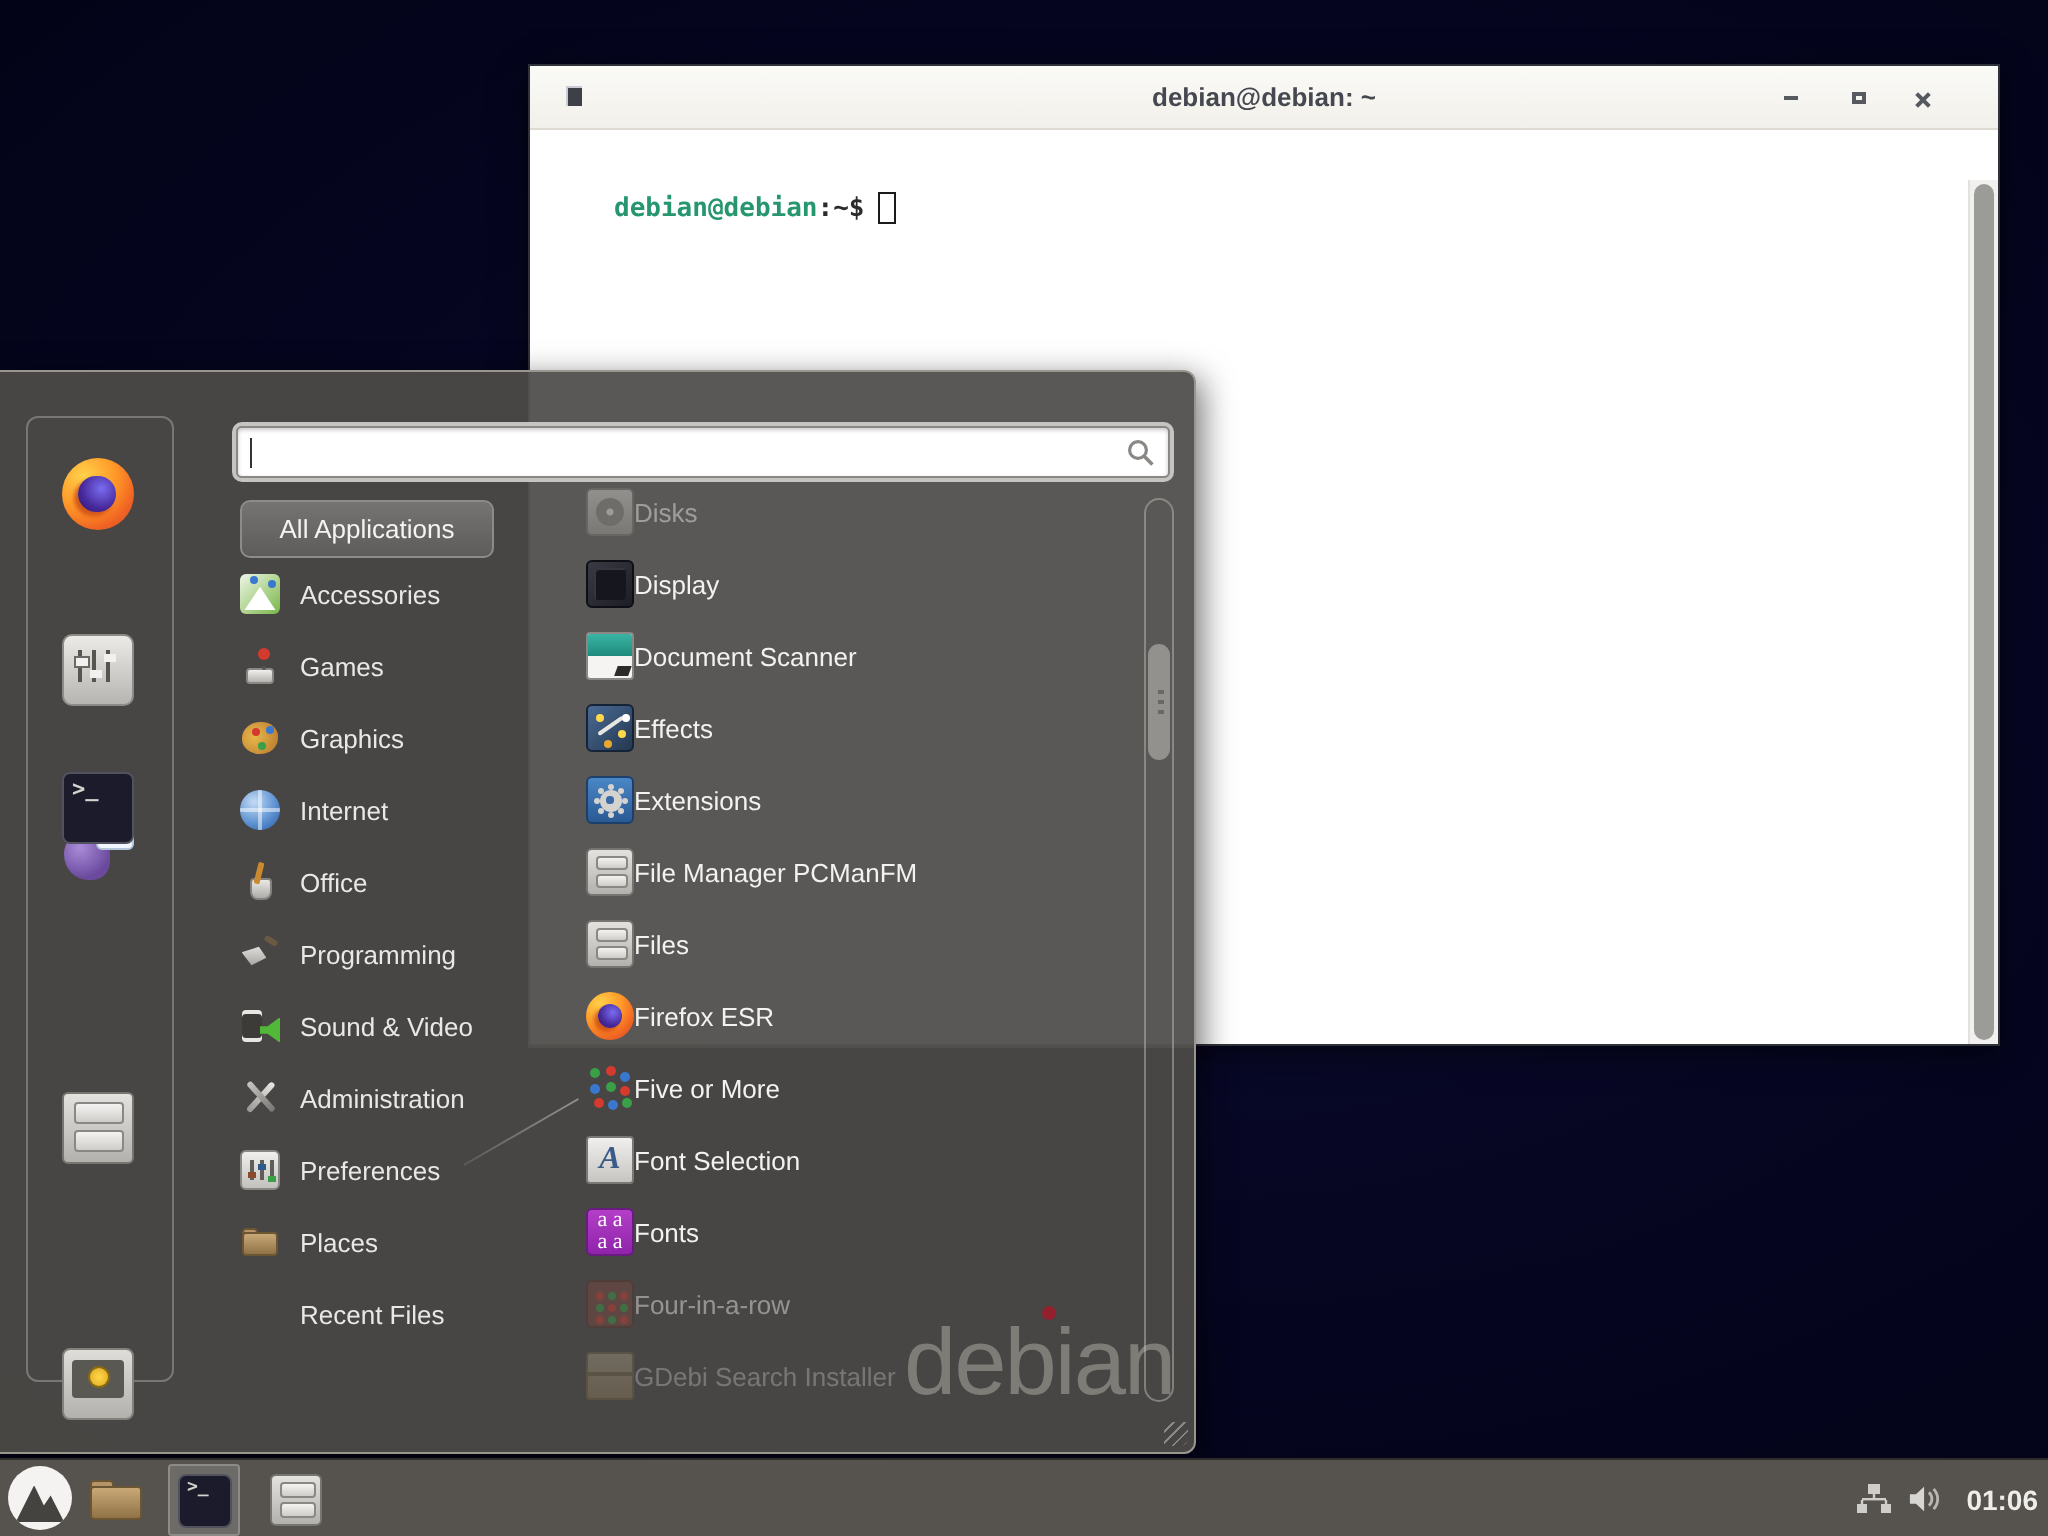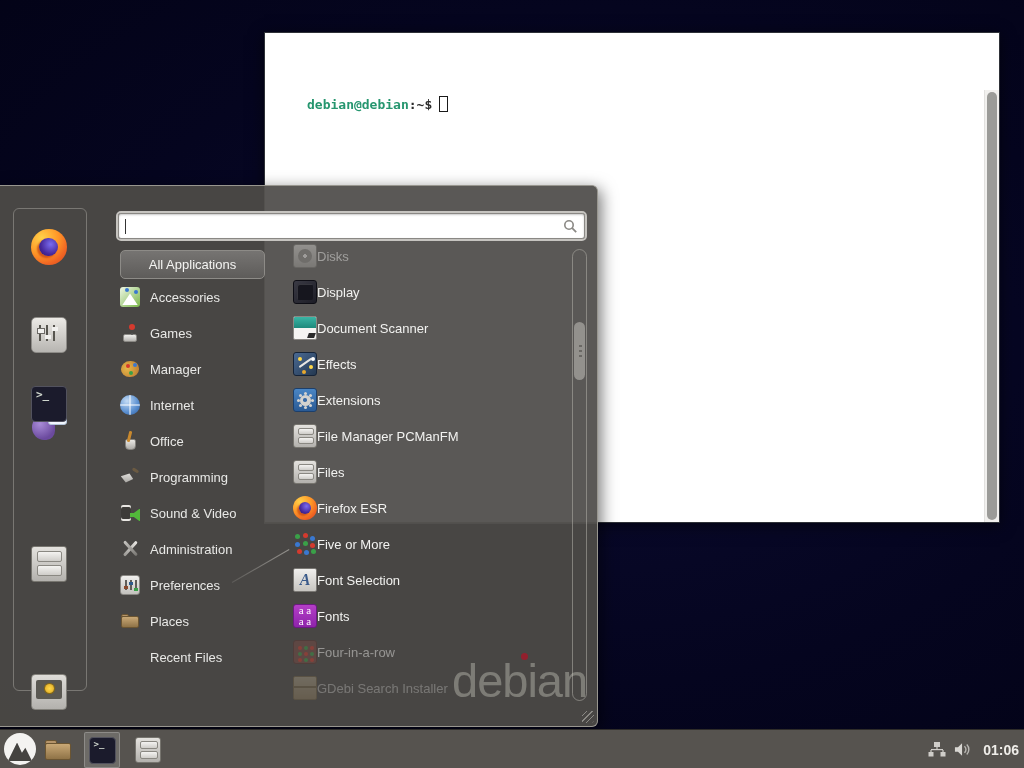--- a/index.html
+++ b/index.html
@@ -33,21 +33,21 @@
 
   
   .appmenu{position:absolute;left:0;top:185px;width:598px;height:542px;background:rgba(75,73,70,.96);border:1px solid #98968f;border-left:none;border-radius:0 6px 6px 0;box-shadow:3px 4px 16px rgba(0,0,0,.55);box-sizing:border-box;z-index:20;}
   .menu-backlight{position:absolute;left:264px;top:0;width:333px;height:338px;background:rgba(255,255,255,.05);border-radius:0 6px 0 0;pointer-events:none;}
   .fav-col{position:absolute;left:13px;top:22px;width:72px;height:481px;border:1px solid rgba(170,168,162,.5);border-radius:6px;}
   .fav{position:absolute;left:17px;width:36px;height:36px;}
   .search{position:absolute;left:118px;top:27px;width:467px;height:26px;background:#fff;border:1px solid #8a8884;outline:2px solid #c6c4c0;border-radius:3px;box-sizing:border-box;box-shadow:inset 0 1px 2px rgba(0,0,0,.22);}
   .search input{position:absolute;left:6px;top:2px;right:26px;bottom:2px;border:none;outline:none;font-size:13px;background:transparent;padding:0;}
   .search-caret{position:absolute;left:6px;top:5px;width:1px;height:15px;background:#333;}
   .search-mag{position:absolute;right:6px;top:5px;width:15px;height:15px;}
-  .allapps{position:absolute;left:120px;top:64px;width:145px;height:29px;background:linear-gradient(#767472,#5e5c5a);border:1px solid #8d8b87;border-radius:5px;display:flex;align-items:center;justify-content:center;font-size:13px;color:#f4f4f2;box-sizing:border-box;}
+  .allapps{position:absolute;left:120px;top:64px;width:127px;height:29px;background:linear-gradient(#767472,#5e5c5a);border:1px solid #8d8b87;border-radius:5px;display:flex;align-items:center;justify-content:center;font-size:13px;color:#f4f4f2;box-sizing:border-box;}
   .cat-row{position:absolute;left:120px;height:20px;display:flex;align-items:center;gap:10px;font-size:13px;color:#e8e8e6;white-space:nowrap;}
   .cat-icon{width:20px;height:20px;flex:none;position:relative;}
   .app-row{position:absolute;left:293px;height:24px;display:flex;align-items:center;font-size:13px;color:#f2f2f0;white-space:nowrap;}
   .app-icon{width:24px;height:24px;flex:none;position:relative;box-sizing:border-box;}
   .row-faded{opacity:.45;} .row-cut{opacity:.28;}
   .menu-sb{position:absolute;left:572px;top:63px;width:15px;height:452px;border:1px solid rgba(178,176,170,.55);border-radius:8px;box-sizing:border-box;}
   .menu-thumb{position:absolute;left:1px;right:1px;top:72px;height:58px;background:#93918d;border-radius:7px;}
   .menu-thumb::after{content:"";position:absolute;left:50%;top:50%;width:3px;height:2px;margin-left:-1px;background:#6a6864;box-shadow:0 -5px 0 #6a6864,0 5px 0 #6a6864;transform:translateY(-1px);}
   .hover-trail{position:absolute;left:232px;top:396px;width:66px;height:1px;background:linear-gradient(90deg,rgba(210,208,202,.15),rgba(210,208,202,.55));transform:rotate(-30deg);transform-origin:left center;pointer-events:none;}
   .menu-grip{position:absolute;right:3px;bottom:3px;width:12px;height:12px;background:repeating-linear-gradient(135deg,transparent 0 3px,rgba(205,203,197,.5) 3px 4px);border-radius:0 0 4px 0;}
@@ -126,20 +126,33 @@
   .a-gdebi::before{content:"";position:absolute;left:0;top:40%;width:100%;height:2px;background:#8a7347;}
 
   .tray-net rect,.tray-net path{fill:#cfcdc9;}
 </style>
 </head>
 <body>
 
 <div class="desktop">
 
   <div class="term">
+    <div class="term-titlebar">
+      <span class="term-winicon"></span>
+      <span class="term-title">debian@debian: ~</span>
+      <span class="wbtn wbtn-min">
+          <span></span>
+        </span>
+      <span class="wbtn wbtn-max">
+          <span></span>
+        </span>
+      <span class="wbtn wbtn-close">
+          <span></span>
+        </span>
+    </div>
     <div class="term-body">
       <div class="prompt">
         <span class="p-user">debian@debian</span>
           <span class="p-dark">:</span>
           <span class="p-dark">~</span>
           <span class="p-dark">$</span>
         <span class="p-cursor"></span>
       </div>
       <div class="term-scroll">
         <div class="term-thumb"></div>
@@ -182,21 +195,21 @@
     <div class="cat-row" style="top:101px">
       <span class="cat-icon c-accessories"></span>
       <span>Accessories</span>
     </div>
     <div class="cat-row" style="top:137px">
       <span class="cat-icon c-games"></span>
       <span>Games</span>
     </div>
     <div class="cat-row" style="top:173px">
       <span class="cat-icon c-graphics"></span>
-      <span>Manager</span>
+      <span>Graphics</span>
     </div>
     <div class="cat-row" style="top:209px">
       <span class="cat-icon c-internet"></span>
       <span>Internet</span>
     </div>
     <div class="cat-row" style="top:245px">
       <span class="cat-icon c-office"></span>
       <span>Office</span>
     </div>
     <div class="cat-row" style="top:281px">

